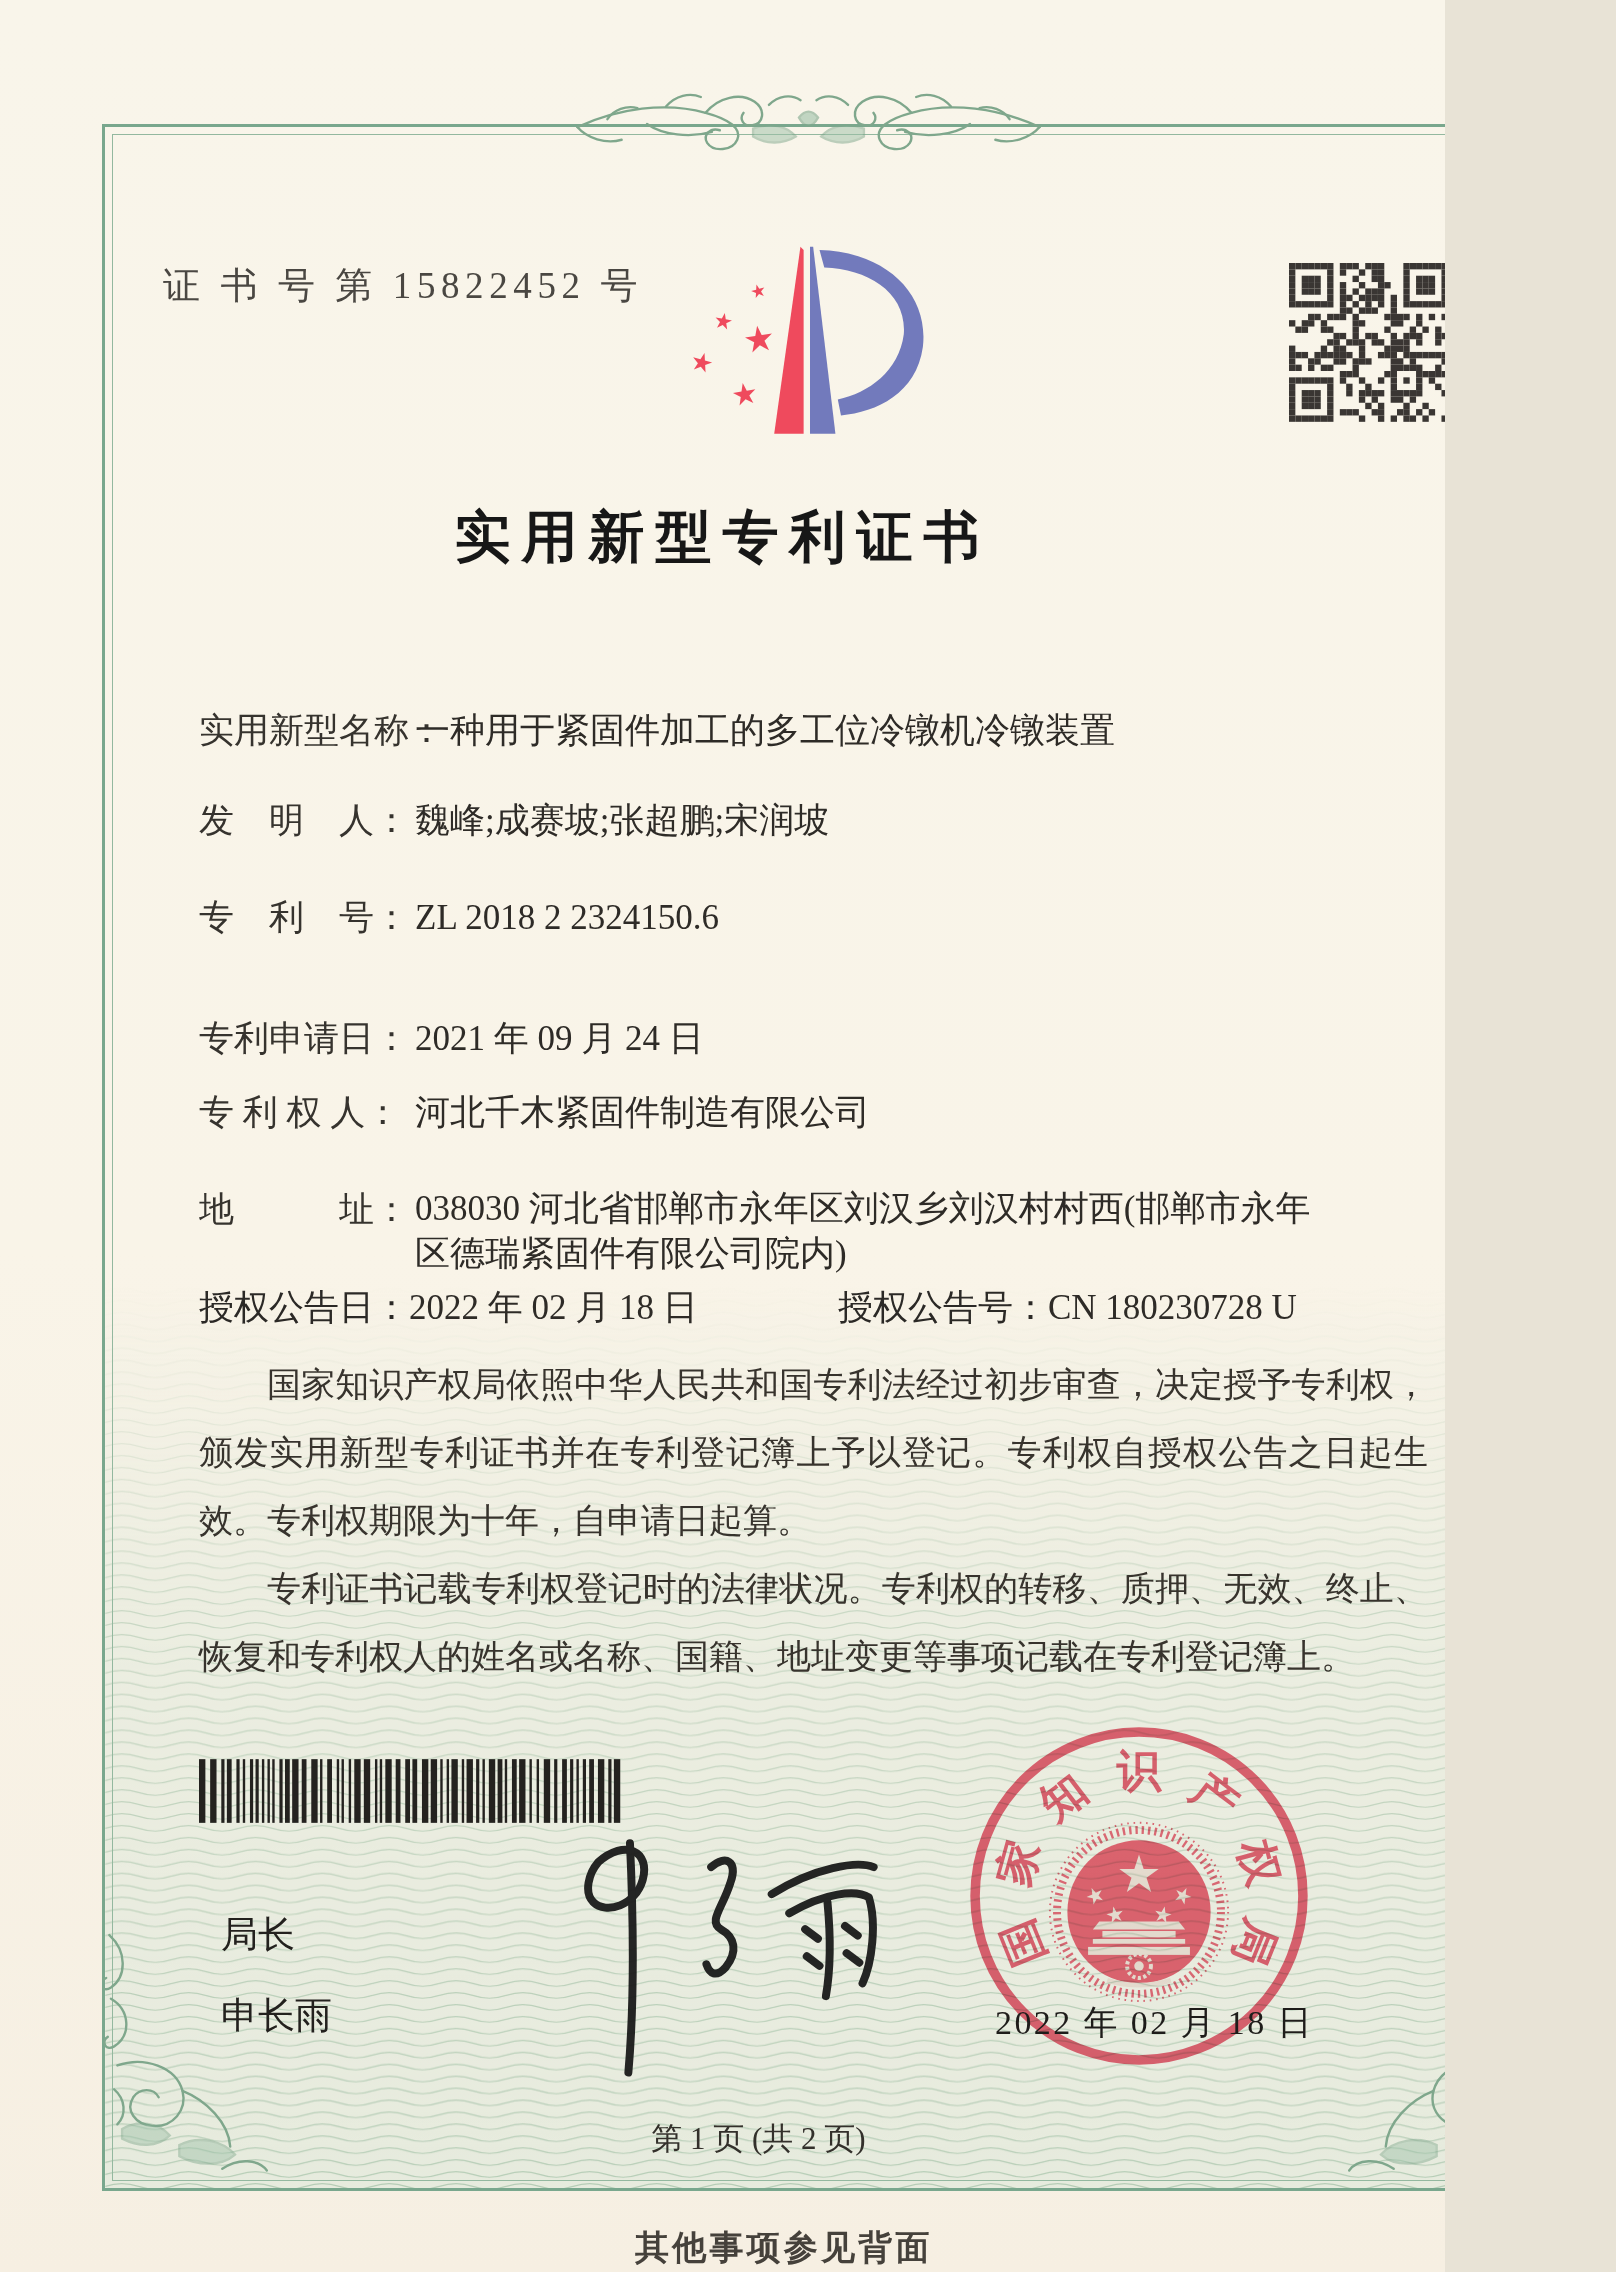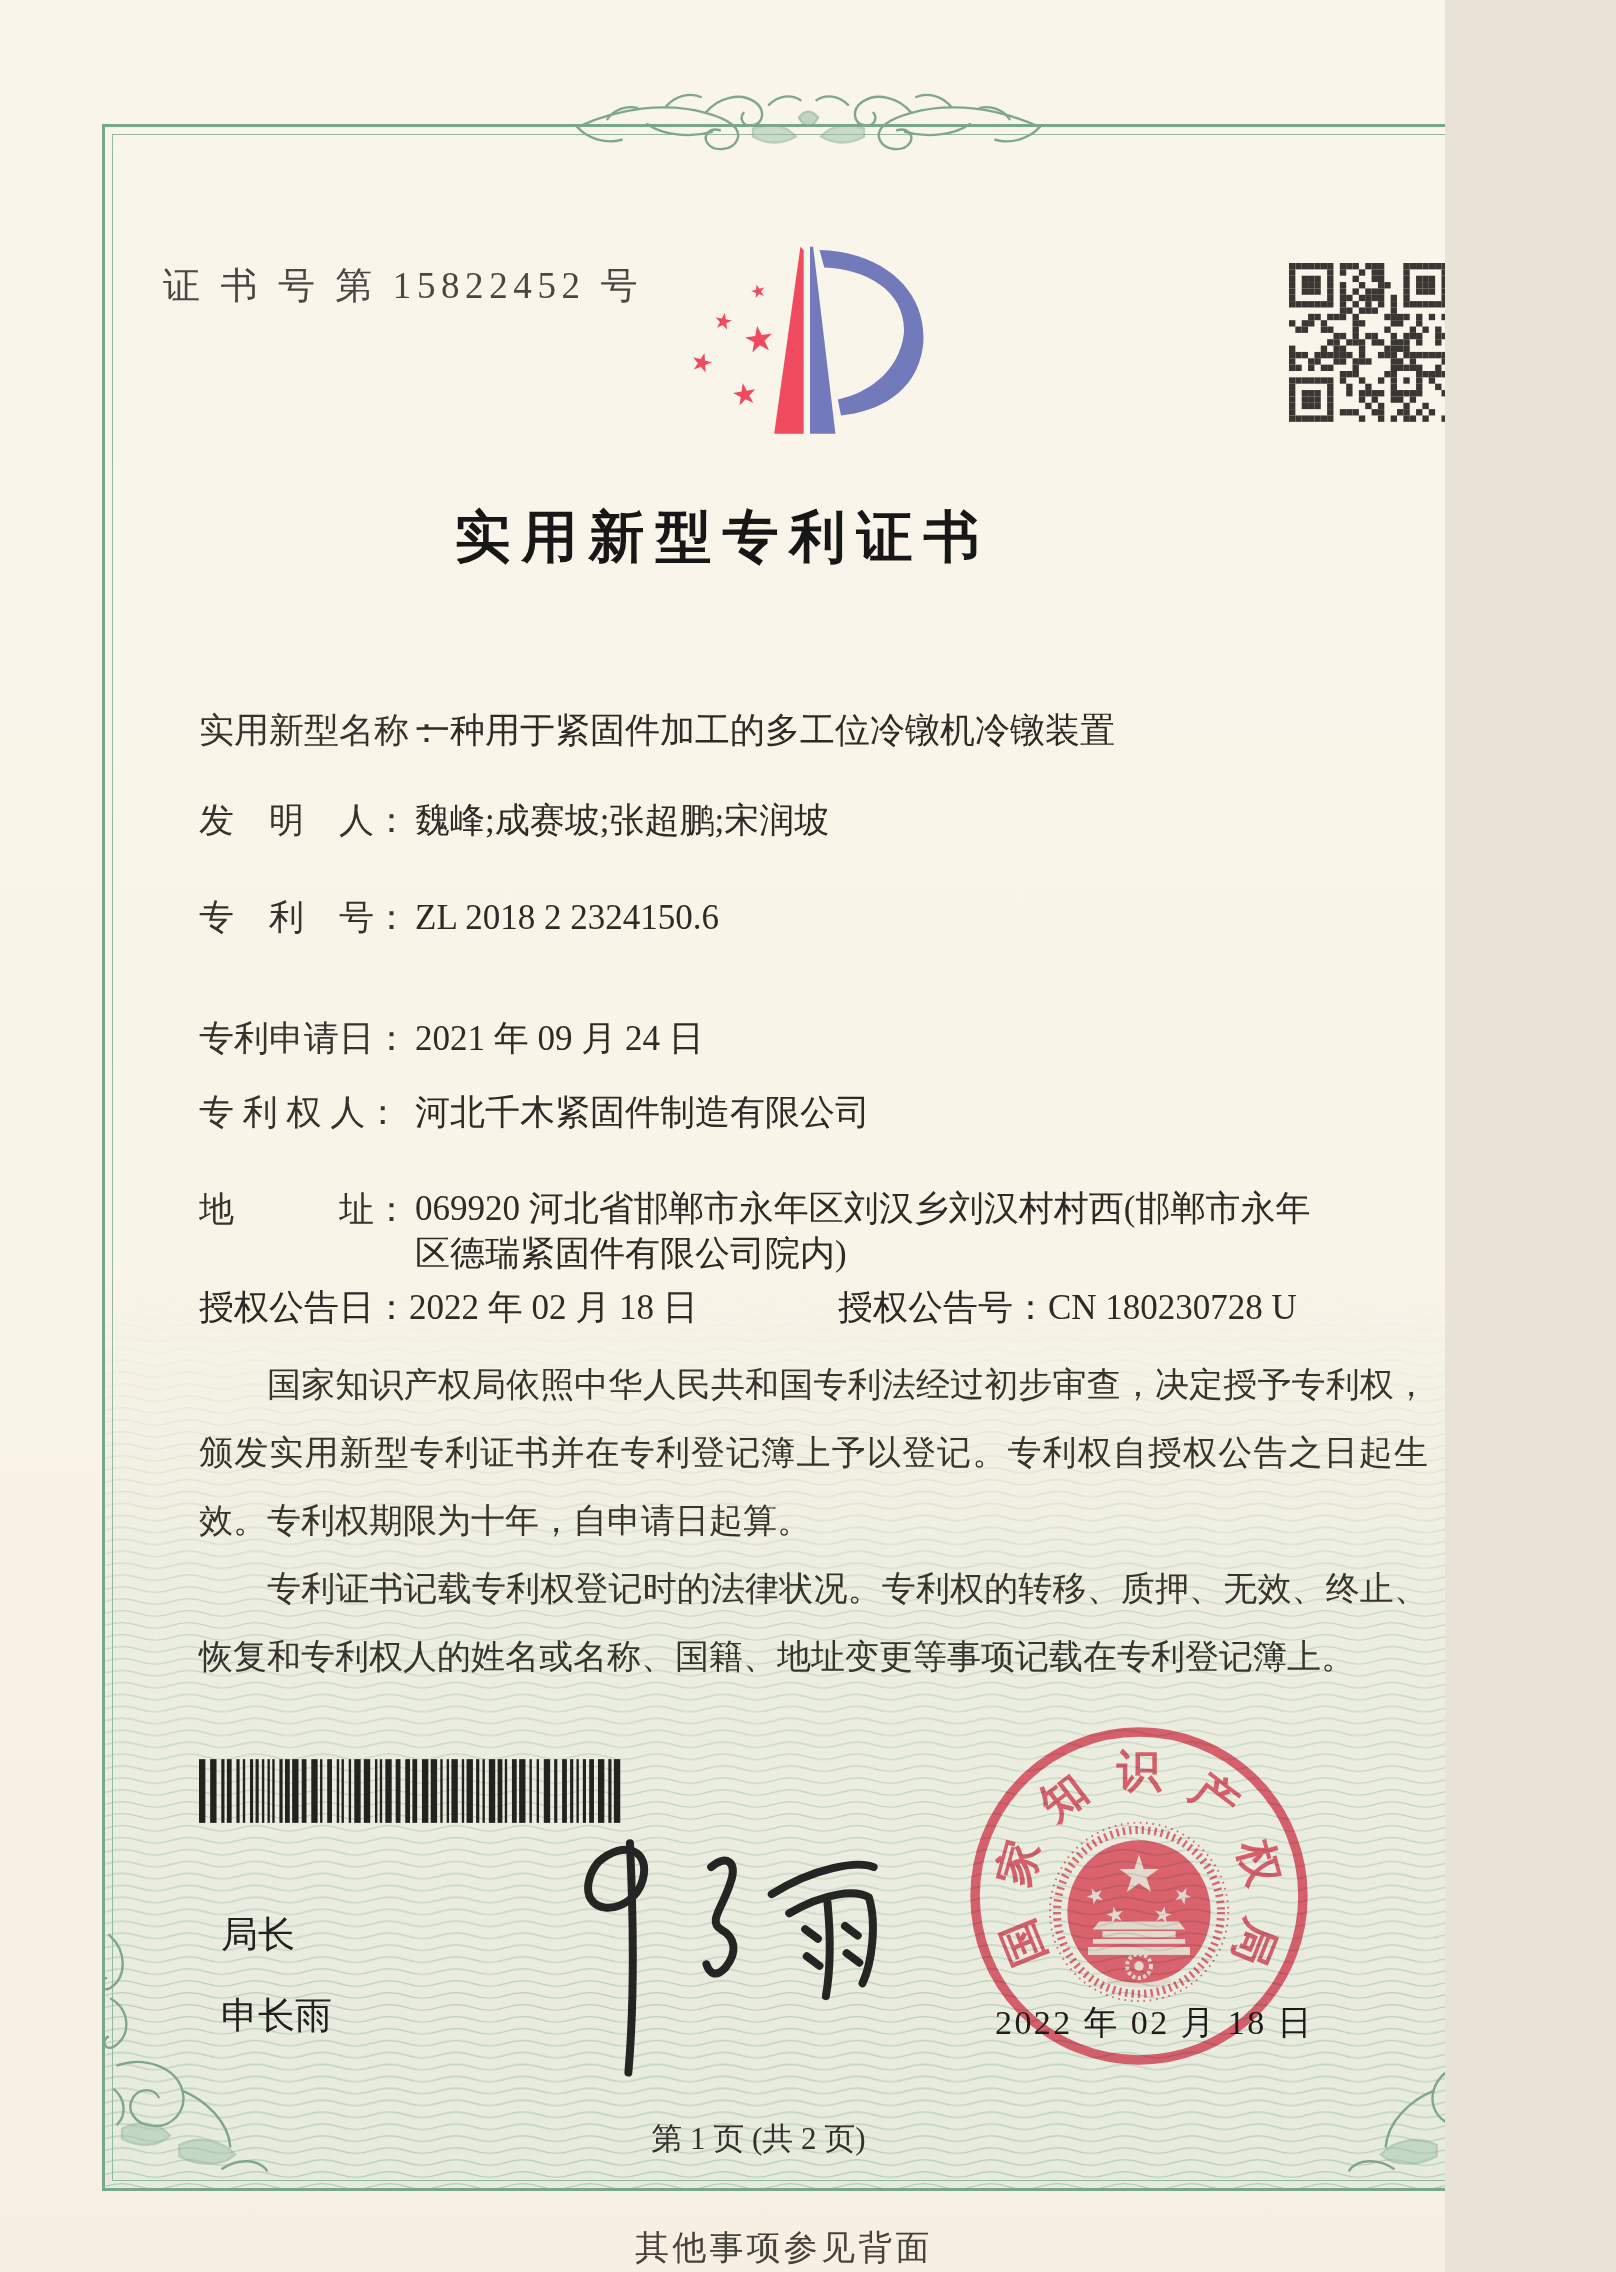--- a/index.html
+++ b/index.html
@@ -39,21 +39,21 @@
   .row-addr .val{display:inline-block;vertical-align:top;white-space:normal;width:899px;line-height:45px;}
   .row-grant{top:1284px;}
   .grant2{position:absolute;left:639px;top:0;white-space:nowrap;}
   .body-text{left:199px;top:1351px;width:1229px;font-size:34px;line-height:68px;
     text-align:justify;color:#37332d;}
   .body-text p{margin:0;text-indent:2em;}
   .sig-title{left:221px;top:1910px;font-size:37px;color:#23211e;}
   .sig-name{left:221px;top:1991px;font-size:37px;color:#23211e;}
   .seal-date{left:995px;top:2000px;font-size:34px;letter-spacing:2.4px;color:#1e1c1a;z-index:6;}
   .page-info{left:0;top:2118px;width:1517px;text-align:center;font-size:31px;color:#33302b;}
-  .back-note{left:635px;top:2225px;font-size:34px;letter-spacing:3.2px;color:#45413b;}
+  .back-note{left:635px;top:2225px;font-size:34px;letter-spacing:3.2px;color:#45413b;font-weight:bold;}
   
   .waves-svg{left:105px;top:127px;z-index:0;}
   .orn-top{left:570px;top:78px;z-index:2;}
   .corner{z-index:2;}
   .corner-left{left:103px;top:1930px;}
   .corner-right{left:1346px;top:1930px;transform:scaleX(-1);}
   .logo-svg{left:678px;top:237px;}
   .qr-svg{left:1289px;top:263px;}
   .barcode-svg{left:199px;top:1759px;}
   .sig-svg{left:442px;top:1816px;}
@@ -466,21 +466,21 @@
   <div class="abs row row-patno z3">
     <span class="lbl">专　利　号：</span><span class="val">ZL 2018 2 2324150.6</span>
   </div>
   <div class="abs row row-filing z3">
     <span class="lbl">专利申请日：</span><span class="val">2021 年 09 月 24 日</span>
   </div>
   <div class="abs row row-patentee z3">
     <span class="lbl">专 利 权 人：</span><span class="val">河北千木紧固件制造有限公司</span>
   </div>
   <div class="abs row row-addr z3">
-    <span class="lbl">地　　　址：</span><span class="val">069920 河北省邯郸市永年区刘汉乡刘汉村村西(邯郸市永年区德瑞紧固件有限公司院内)</span>
+    <span class="lbl">地　　　址：</span><span class="val">038030 河北省邯郸市永年区刘汉乡刘汉村村西(邯郸市永年区德瑞紧固件有限公司院内)</span>
   </div>
   <div class="abs row row-grant z3">
     <span>授权公告日：</span><span class="val">2022 年 02 月 18 日</span>
     <span class="grant2">
       <span>授权公告号：</span><span class="val">CN 180230728 U</span>
     </span>
   </div>
 
   <div class="abs body-text z3">
     <p>国家知识产权局依照中华人民共和国专利法经过初步审查，决定授予专利权，颁发实用新型专利证书并在专利登记簿上予以登记。专利权自授权公告之日起生效。专利权期限为十年，自申请日起算。</p>

